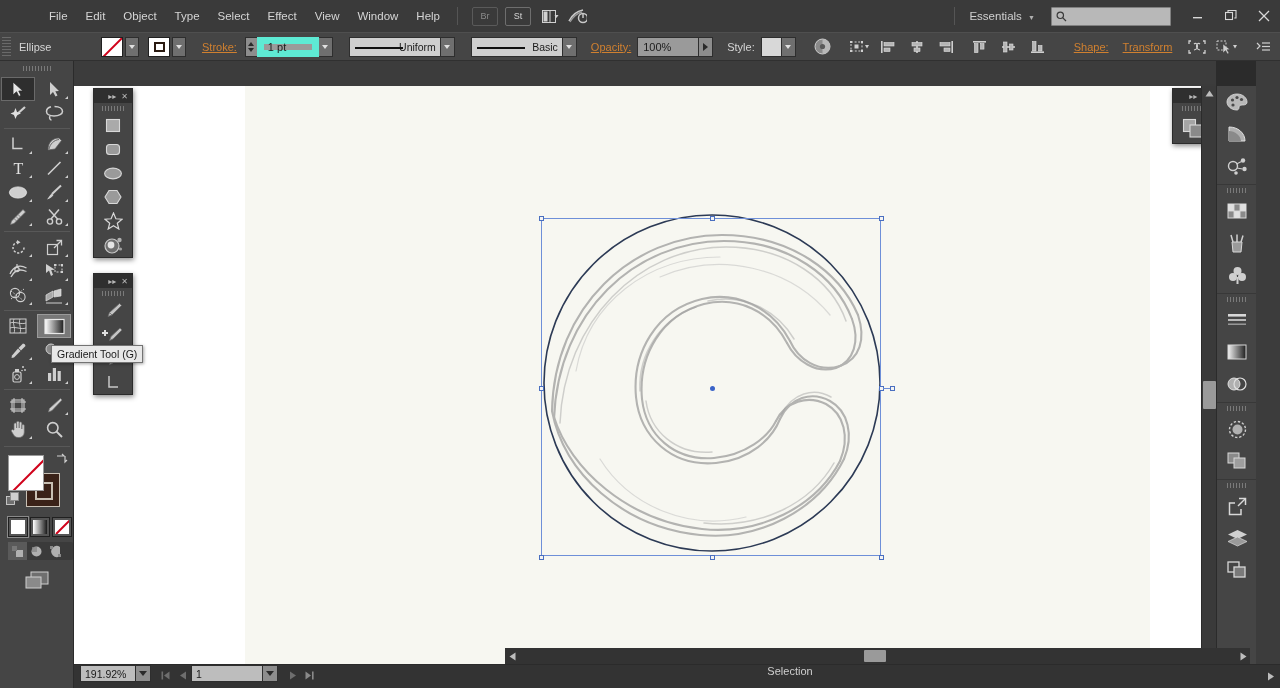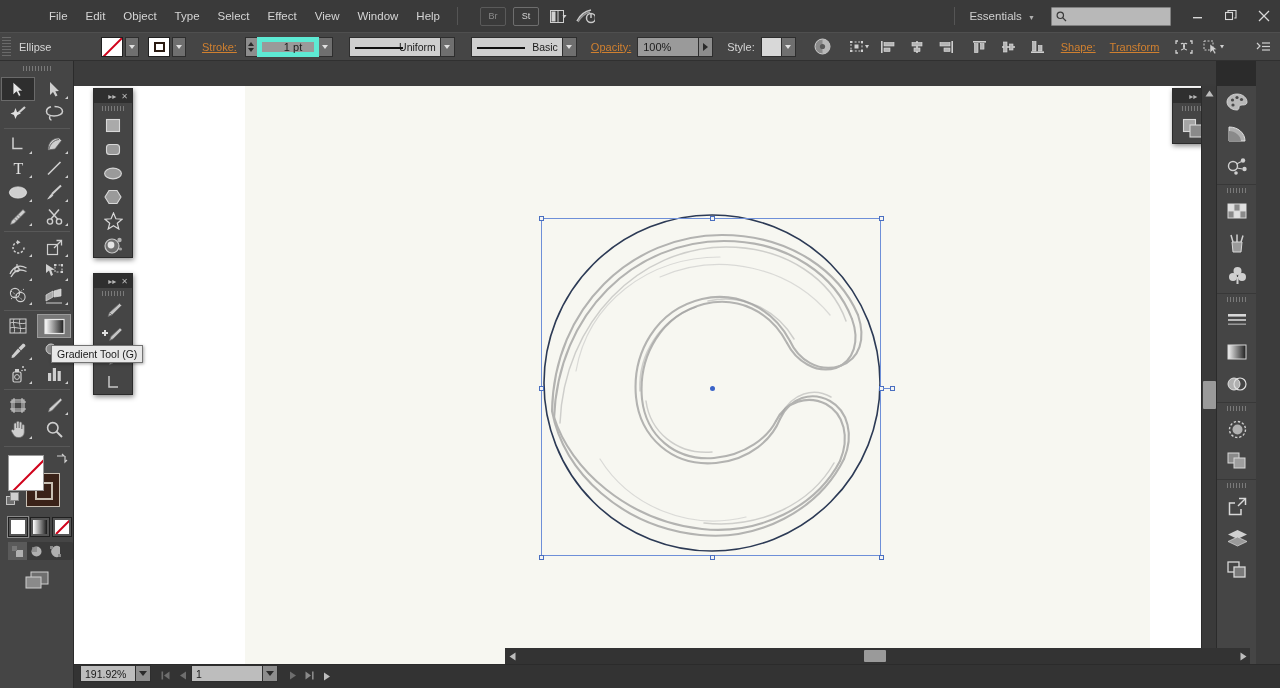--- a/index.html
+++ b/index.html
@@ -31,21 +31,21 @@
     background:repeating-linear-gradient(to bottom,#6a6a6a 0 1px,transparent 1px 3px);}
   .cb-label{color:#d5d5d5;font-size:11px;white-space:nowrap;}
   .cb-link{color:#d08030;font-size:11px;text-decoration:underline;white-space:nowrap;cursor:pointer;}
   .sw-box{width:22px;height:20px;background:#a8a8a8;border:1px solid #202020;display:flex;align-items:center;justify-content:center;}
   .sw-none{width:20px;height:18px;background:#fff;position:relative;overflow:hidden;}
   .sw-none:after{content:"";position:absolute;left:-3px;top:8px;width:28px;height:1.6px;background:#d0021b;transform:rotate(-45deg);}
   .sw-stroke{width:20px;height:18px;background:#fff;display:flex;align-items:center;justify-content:center;}
   .sw-stroke i{display:block;width:11px;height:10px;border:2.5px solid #2a1a10;background:#fff;}
   .drop-btn{width:14px;height:20px;background:#6f6f6f;border:1px solid #2e2e2e;display:flex;align-items:center;justify-content:center;margin-left:2px;}
   .drop-btn b{border-left:3px solid transparent;border-right:3px solid transparent;border-top:4px solid #e0e0e0;}
-  .num-field{height:20px;background:#9a9a9a;border:5px solid #5eead4;color:#1c1c1c;font-size:11px;display:flex;align-items:center;padding-left:22px;}
+  .num-field{height:20px;background:#9a9a9a;border:7px solid #5eead4;color:#1c1c1c;font-size:11px;display:flex;align-items:center;padding-left:4px;}
   .spin{width:12px;height:20px;background:#8d8d8d;border:1px solid #2e2e2e;border-right:none;display:flex;flex-direction:column;justify-content:center;align-items:center;gap:2px;}
   .spin b{border-left:3px solid transparent;border-right:3px solid transparent;}
   .spin .up{border-bottom:4px solid #2a2a2a;}
   .spin .dn{border-top:4px solid #2a2a2a;}
   .profile{width:92px;height:20px;background:#cfcfcf;border:1px solid #2e2e2e;display:flex;align-items:center;justify-content:flex-end;padding-right:4px;color:#1a1a1a;font-size:10.5px;position:relative;padding-left:31px;}
   .profile:before{content:"";position:absolute;left:5px;top:9px;width:48px;height:2.5px;background:#111;}
   .style-sw{width:21px;height:20px;background:#d8d8d8;border:1px solid #2e2e2e;}
   .op-field{width:62px;height:20px;background:#9a9a9a;border:1px solid #2e2e2e;color:#1c1c1c;font-size:11px;display:flex;align-items:center;padding-left:5px;}
   .op-arrow{width:14px;height:20px;background:#8d8d8d;border:1px solid #2e2e2e;border-left:none;display:flex;align-items:center;justify-content:center;}
   .op-arrow b{border-top:4px solid transparent;border-bottom:4px solid transparent;border-left:5px solid #2a2a2a;}
@@ -138,21 +138,21 @@
     <div class="menu-item">File</div>
     <div class="menu-item">Edit</div>
     <div class="menu-item">Object</div>
     <div class="menu-item">Type</div>
     <div class="menu-item">Select</div>
     <div class="menu-item">Effect</div>
     <div class="menu-item">View</div>
     <div class="menu-item">Window</div>
     <div class="menu-item">Help</div>
     <div class="mb-sep"></div>
-    <div class="mb-btn" style="margin-left:14px">Br</div>
+    <div class="mb-btn" style="margin-left:6px">Br</div>
     <div class="mb-btn on">St</div>
     <div class="mb-icon">
       <svg width="17" height="13" viewBox="0 0 17 13">
           <rect x="0.5" y="0.5" width="13" height="12" fill="none" stroke="#d0d0d0"></rect>
           <rect x="1.5" y="1.5" width="4" height="10" fill="#d0d0d0"></rect>
           <line x1="8" y1="1" x2="8" y2="12" stroke="#d0d0d0"></line>
           <polygon points="15,5 19,5 17,8" fill="#d0d0d0" transform="translate(-2.5,0)"></polygon>
         </svg>
     </div>
     <div class="mb-icon">
@@ -314,21 +314,21 @@
         </svg>
     </div>
     <div class="cb-ico" style="margin-left:7px">
       <svg width="16" height="14" viewBox="0 0 16 14">
           <rect x="1" y="11.4" width="13" height="1.6" fill="#cfcfcf"></rect>
           <rect x="2.5" y="1.5" width="3.5" height="9.5" fill="#b5b5b5" stroke="#e0e0e0" stroke-width="0.6"></rect>
           <rect x="8.5" y="5.5" width="3.5" height="5.5" fill="#b5b5b5" stroke="#e0e0e0" stroke-width="0.6"></rect>
         </svg>
     </div>
 
-    <div class="cb-link" style="margin-left:12px">Shape:</div>
+    <div class="cb-link" style="margin-left:25px">Shape:</div>
     <div class="cb-link" style="margin-left:14px">Transform</div>
 
     <div class="cb-ico" style="margin-left:14px">
       <svg width="18" height="16" viewBox="0 0 18 16">
           <path d="M3 2 H1 V5 M15 2 H17 V5 M3 14 H1 V11 M15 14 H17 V11" fill="none" stroke="#cfcfcf" stroke-width="1.3"></path>
           <path d="M6 5 C9 2,12 10,6 11 M12 5 C9 2,6 10,12 11" fill="none" stroke="#cfcfcf" stroke-width="1.2"></path>
         </svg>
     </div>
     <div class="cb-ico" style="margin-left:8px">
       <svg width="22" height="16" viewBox="0 0 22 16">
@@ -983,20 +983,21 @@
       <svg width="8" height="9" viewBox="0 0 8 9">
           <polygon points="1,0.5 1,8.5 7,4.5" fill="#6e6e6e"></polygon>
         </svg>
     </div>
     <div class="sb-nav">
       <svg width="9" height="9" viewBox="0 0 9 9">
           <polygon points="0.5,0.5 0.5,8.5 6,4.5" fill="#8a8a8a"></polygon>
           <rect x="7" y="0.5" width="1.6" height="8" fill="#8a8a8a"></rect>
         </svg>
     </div>
+    <div class="sb-status">Selection</div>
     <div class="sb-tri">
       <svg width="8" height="9" viewBox="0 0 8 9">
           <polygon points="1,0.5 1,8.5 7,4.5" fill="#bdbdbd"></polygon>
         </svg>
     </div>
   </div>
 
 </div>
 
 </body></html>

